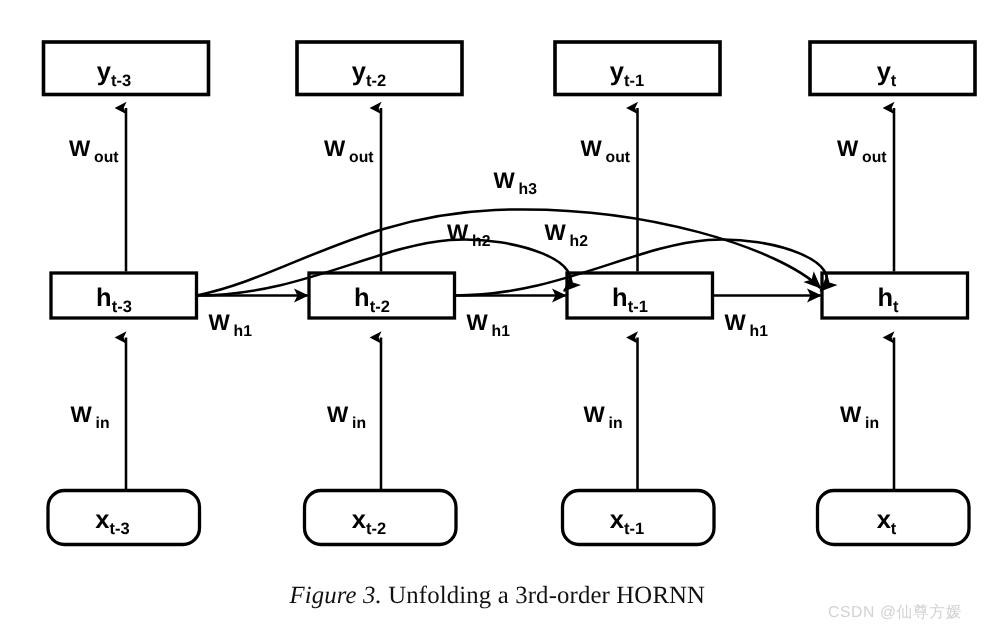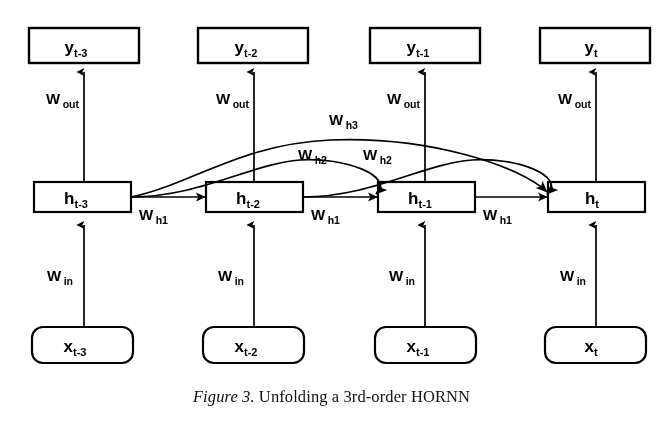--- a/index.html
+++ b/index.html
@@ -219,14 +219,15 @@
     <text class="w-main" x="329" y="125">
       <tspan>W</tspan><tspan class="w-sub" dx="2.5" dy="4">h3</tspan>
     </text>
   </svg>
 
   <div class="caption-box">
     <span class="caption-figure">Figure 3.</span>
     <span>Unfolding a 3rd-order HORNN</span>
   </div>
 
+  <div class="watermark">CSDN @仙尊方媛</div>
 
 </div>
 
 </body></html>

